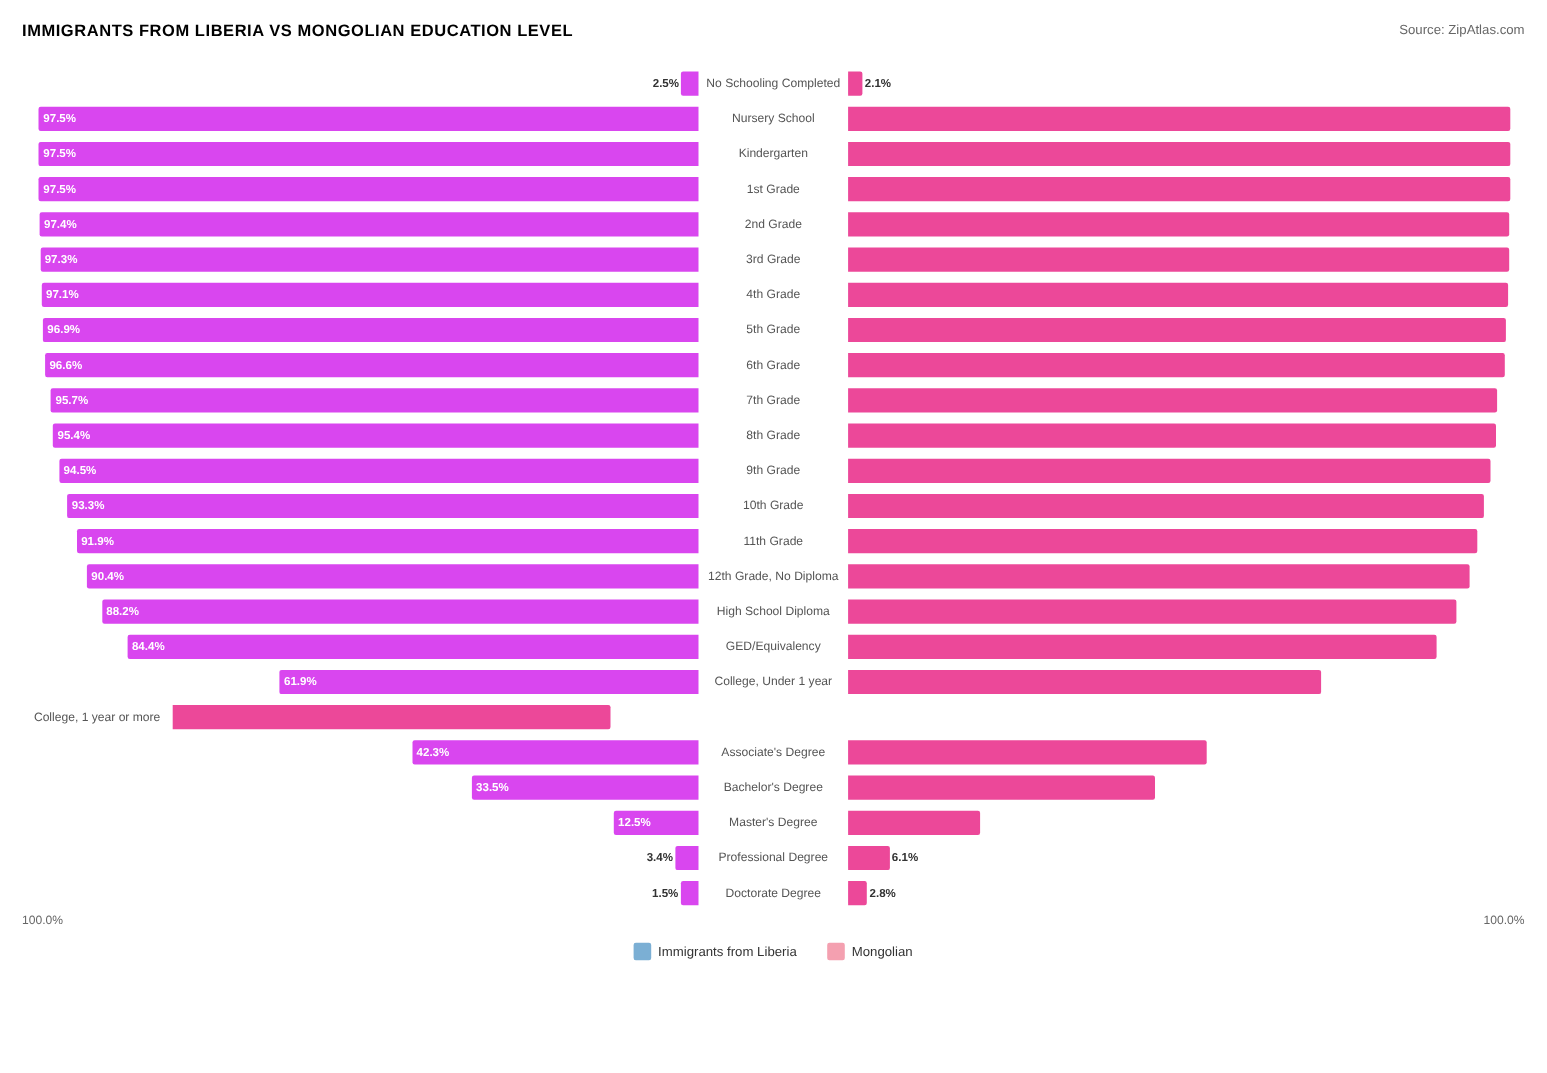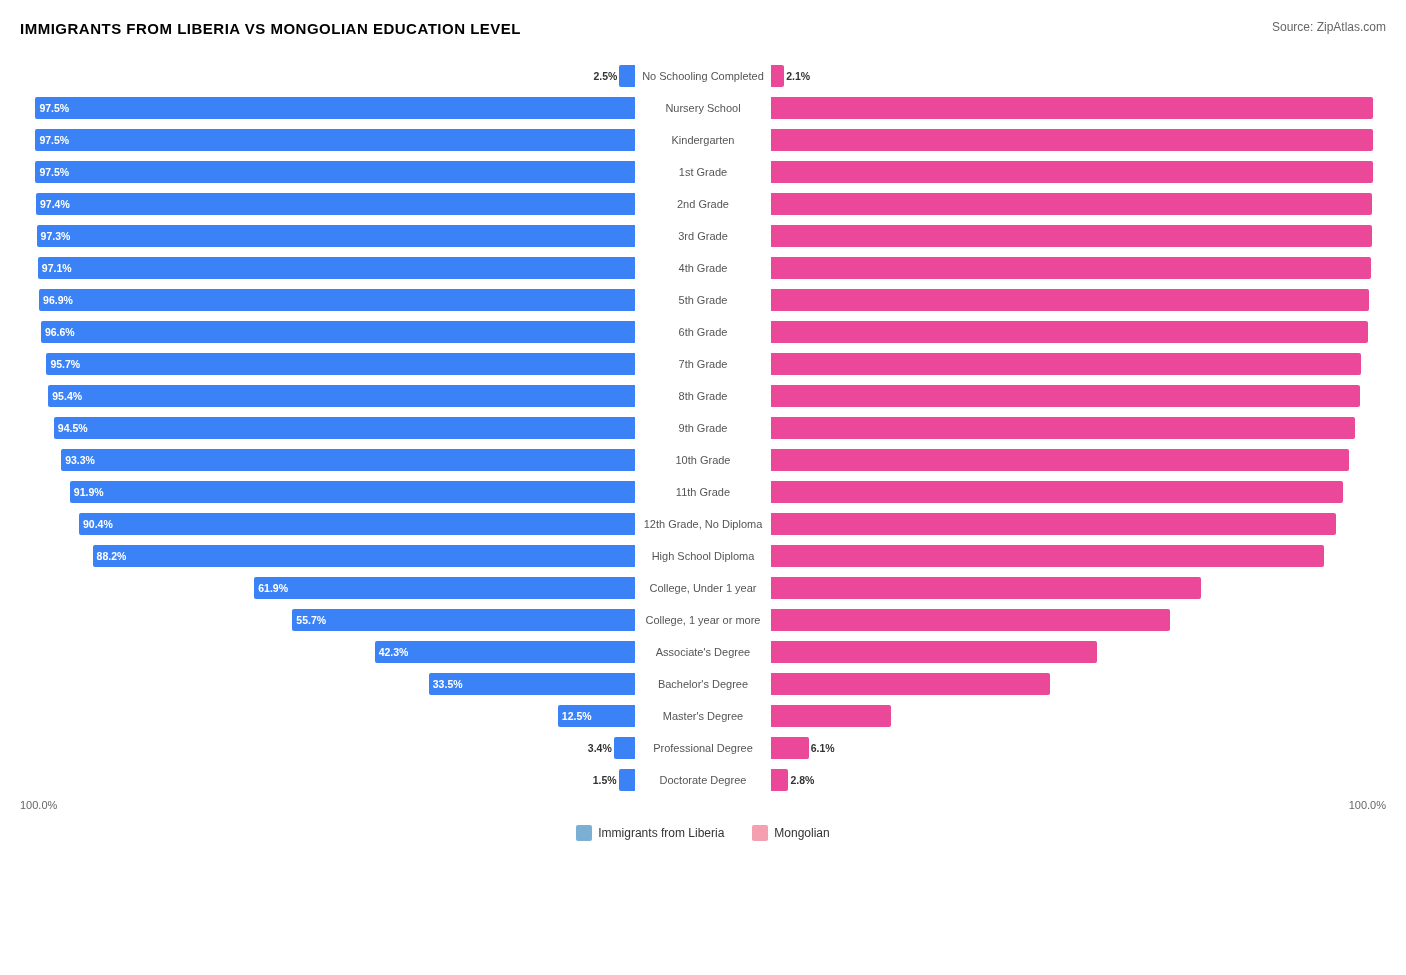--- a/index.html
+++ b/index.html
@@ -68,21 +68,21 @@
       width: 10%;
       text-align: center;
       font-size: 11px;
       color: #555;
       z-index: 10;
       white-space: nowrap;
       padding: 0 2px;
     }
     .bar-left {
       height: 22px;
-      background: #3b82f6;
+      background: #d946ef;
       border-radius: 2px 0 0 2px;
       position: absolute;
       right: 0;
       display: flex;
       align-items: center;
       padding-right: 4px;
     }
     .bar-right {
       height: 22px;
       background: #ec4899;
@@ -397,39 +397,49 @@
       <div class="right-section">
         <div class="bar-right" style="width:89.9%;">
           <span class="bar-val-right">89.9%</span>
         </div>
       </div>
     </div>
   </div>
       <div class="bar-row">
     <div class="bars-wrapper">
       <div class="left-section">
+        <div class="bar-left" style="width:84.4%;">
+          <span class="bar-val-left">84.4%</span>
+        </div>
+      </div>
+      <div class="label-section">GED/Equivalency</div>
+      <div class="right-section">
+        <div class="bar-right" style="width:87%;">
+          <span class="bar-val-right">87%</span>
+        </div>
+      </div>
+    </div>
+  </div>
+      <div class="bar-row">
+    <div class="bars-wrapper">
+      <div class="left-section">
         <div class="bar-left" style="width:61.9%;">
           <span class="bar-val-left">61.9%</span>
         </div>
       </div>
       <div class="label-section">College, Under 1 year</div>
       <div class="right-section">
         <div class="bar-right" style="width:69.9%;">
           <span class="bar-val-right">69.9%</span>
         </div>
       </div>
     </div>
   </div>
       <div class="bar-row">
     <div class="bars-wrapper">
-      <div class="left-section">
-        <div class="bar-left" style="width:55.7%;">
-          <span class="bar-val-left">55.7%</span>
-        </div>
-      </div>
       <div class="label-section">College, 1 year or more</div>
       <div class="right-section">
         <div class="bar-right" style="width:64.8%;">
           <span class="bar-val-right">64.8%</span>
         </div>
       </div>
     </div>
   </div>
       <div class="bar-row">
     <div class="bars-wrapper">

